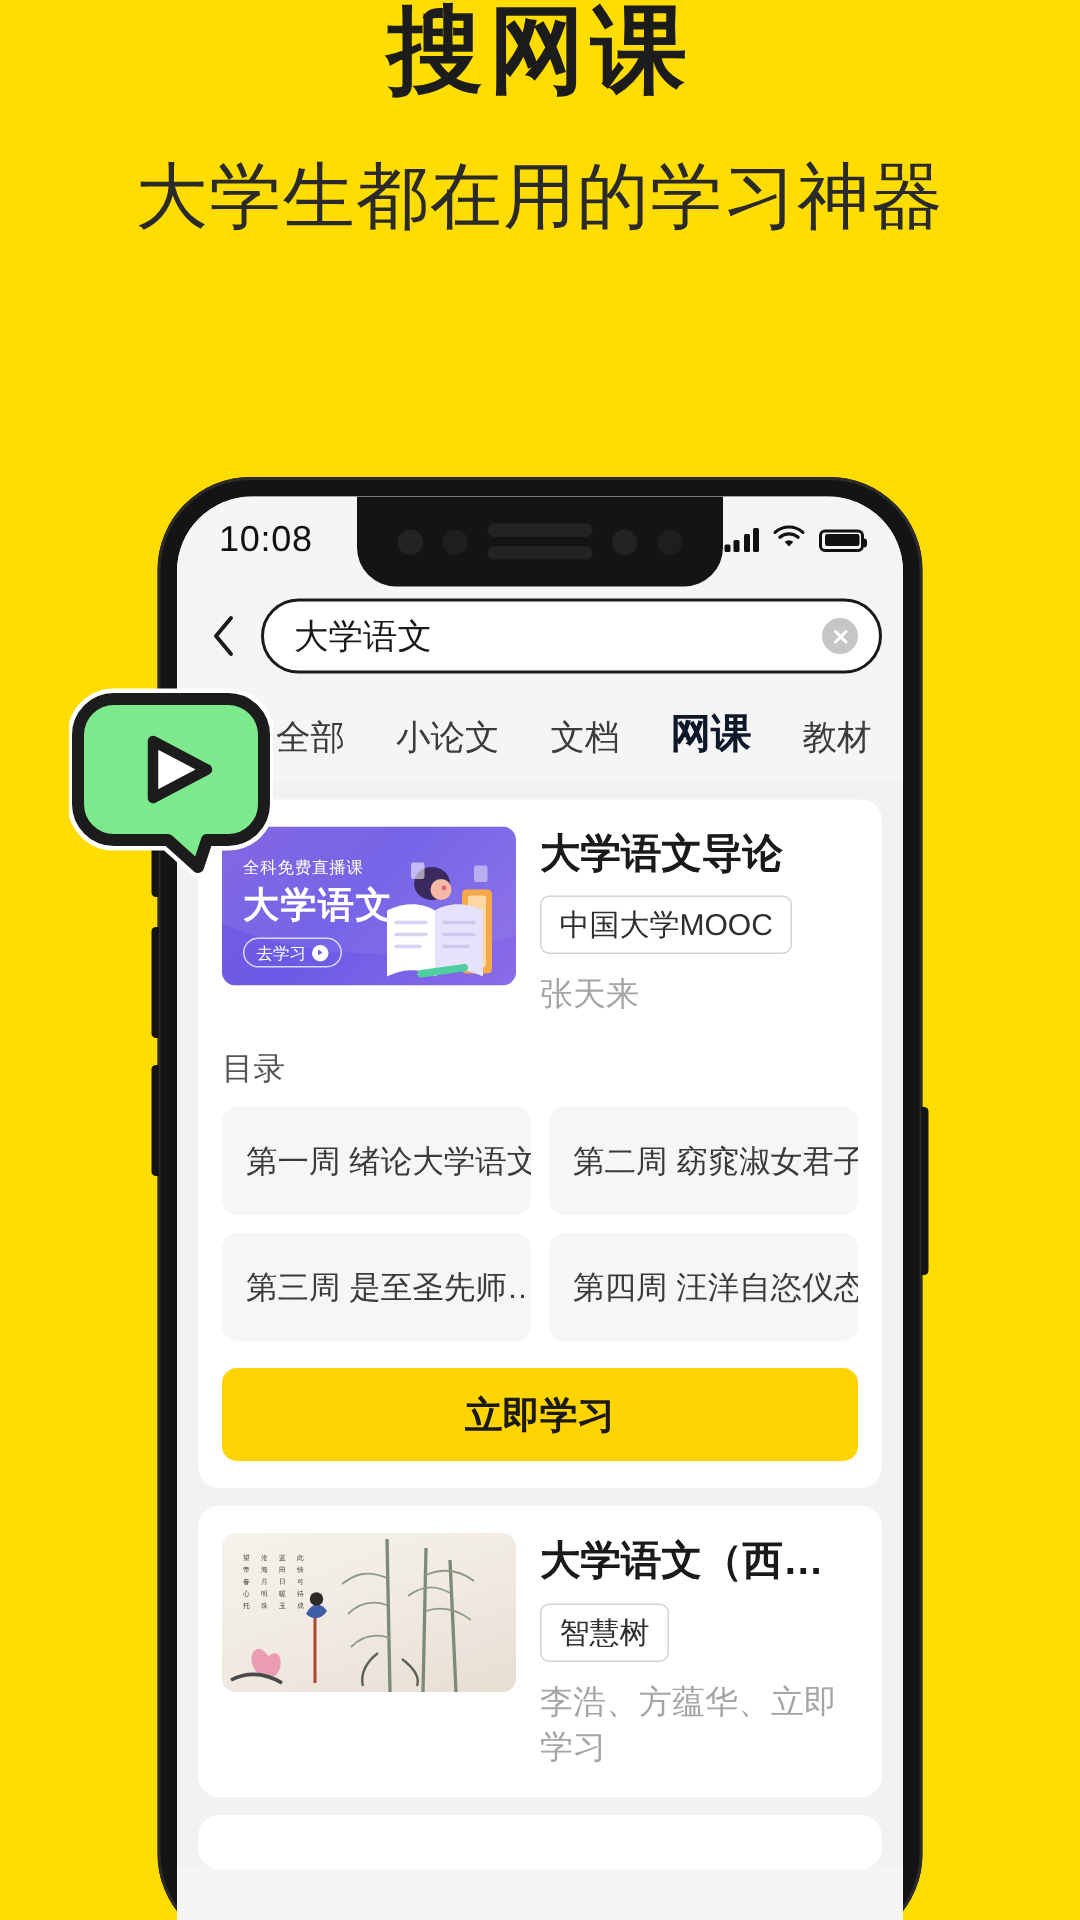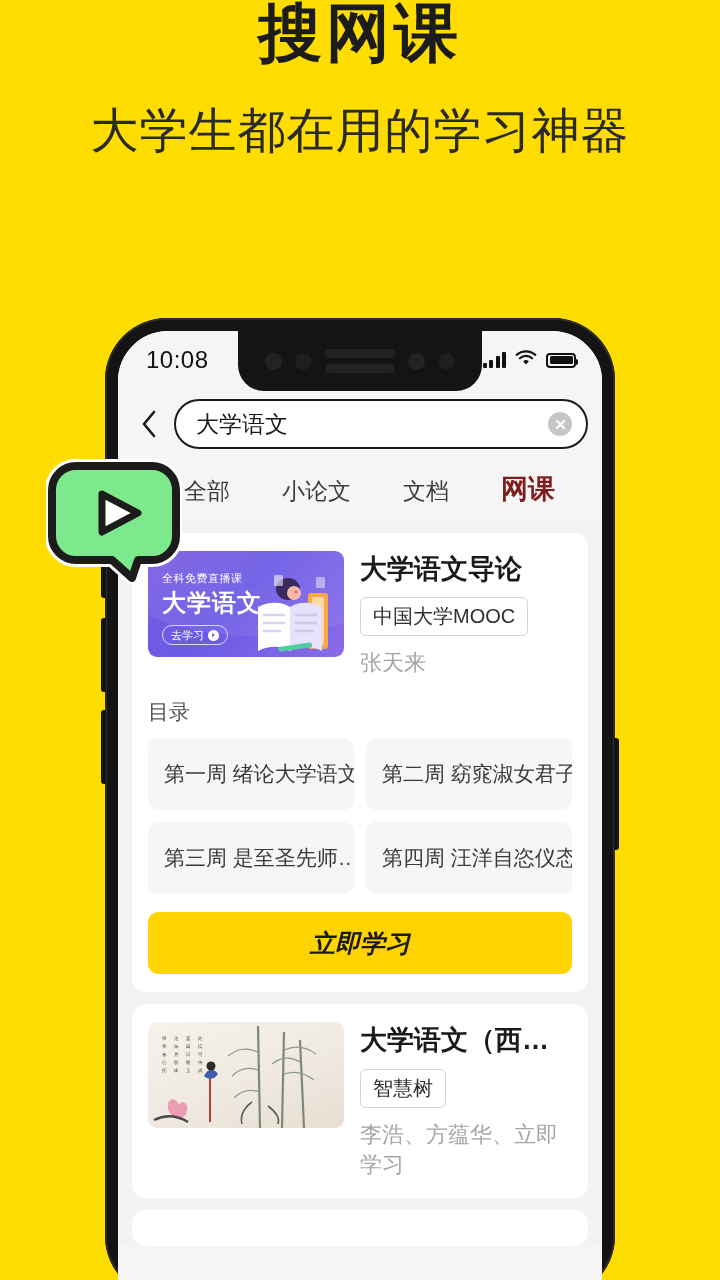--- a/index.html
+++ b/index.html
@@ -100,25 +100,25 @@
   }
   .searchbox .val { flex:1; font-size:23px; color:#1a1a1a; }
   .clear-icon {
     width:24px; height:24px; border-radius:50%; background:#c6c6c6;
     display:flex; align-items:center; justify-content:center; flex:none; cursor:pointer;
   }
   .clear-icon svg { display:block; }
 
   
   .tabs {
-    display:flex; align-items:flex-end; gap:52px;
+    display:flex; align-items:flex-end; gap:34px;
     padding:6px 20px 14px 66px; background:#f5f5f5;
   }
   .tab { font-size:23px; color:#3c3c3c; position:relative; cursor:pointer; white-space:nowrap; }
-  .tab.active { font-size:27px; font-weight:bold; color:#7f1d1d; }
+  .tab.active { font-size:27px; font-weight:bold; color:#0f172a; }
   .tab .swoosh {
     position:absolute; right:-13px; bottom:-8px; width:34px; height:24px; z-index:-1;
   }
 
   
   .filterbar {
     display:flex; background:#fff; height:62px; align-items:center;
     border-radius:0 0 14px 14px;
   }
   .filter {
@@ -154,21 +154,21 @@
   }
   .chapter {
     background:#f6f6f6; border-radius:10px; height:72px;
     display:flex; align-items:center; padding:0 16px;
     font-size:21px; color:#3a3a3a; cursor:pointer;
     white-space:nowrap; overflow:hidden; text-overflow:ellipsis;
   }
   .cta {
     margin-top:18px; height:62px; background:#FFD400; border-radius:10px;
     display:flex; align-items:center; justify-content:center;
-    font-size:25px; font-weight:bold; color:#1a1a1a; cursor:pointer;font-style:italic;
+    font-size:25px; font-weight:bold; color:#1a1a1a; cursor:pointer;
   }
 
   
   .thumb-purple {
     width:100%; height:100%;
     background:linear-gradient(135deg,#7b5ce0 0%,#6b5ae6 45%,#8a6ce8 100%);
     position:relative;
   }
   .thumb-purple .wave {
     position:absolute; left:-20%; top:-40%; width:150%; height:120%;

